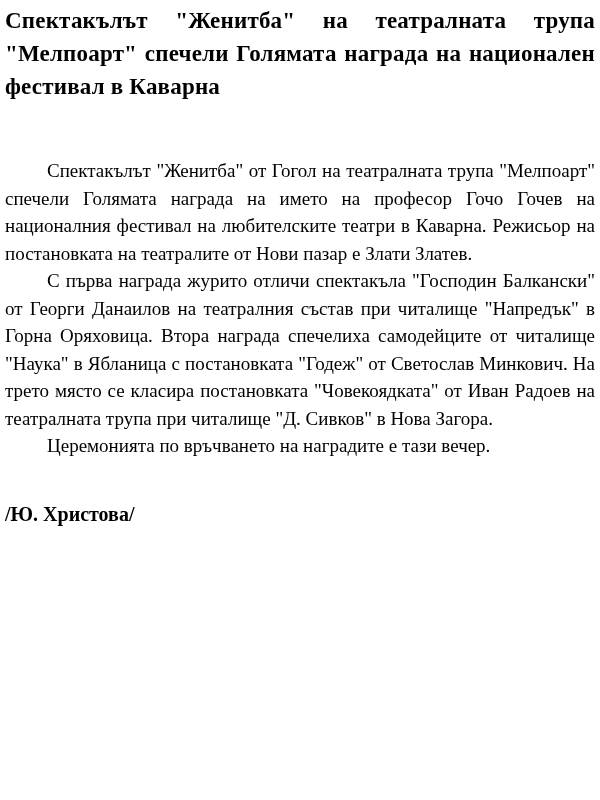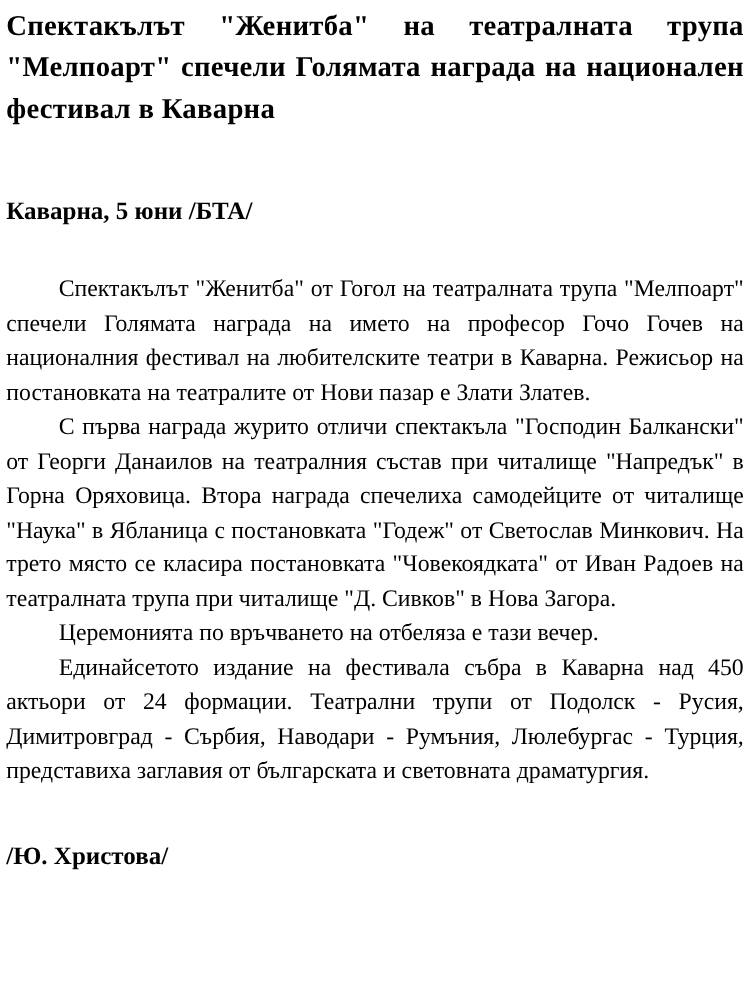--- a/index.html
+++ b/index.html
@@ -50,24 +50,22 @@
     line-height: 25px;
   }
 </style>
 </head>
 <body>
 
 <div class="page">
 
   <h1 class="article-title">Спектакълът "Женитба" на театралната трупа "Мелпоарт" спечели Голямата награда на национален фестивал в Каварна</h1>
 
-  <p class="dateline">Каварна, 5 юни /БТА/</p>
 
   <div class="article-body">
     <p>Спектакълът "Женитба" от Гогол на театралната трупа "Мелпоарт" спечели Голямата награда на името на професор Гочо Гочев на националния фестивал на любителските театри в Каварна. Режисьор на постановката на театралите от Нови пазар е Злати Златев.</p>
     <p>С първа награда журито отличи спектакъла "Господин Балкански" от Георги Данаилов на театралния състав при читалище "Напредък" в Горна Оряховица. Втора награда спечелиха самодейците от читалище "Наука" в Ябланица с постановката "Годеж" от Светослав Минкович. На трето място се класира постановката "Човекоядката" от Иван Радоев на театралната трупа при читалище "Д. Сивков" в Нова Загора.</p>
-    <p>Церемонията по връчването на отбеляза е тази вечер.</p>
-    <p>Единайсетото издание на фестивала събра в Каварна над 450 актьори от 24 формации. Театрални трупи от Подолск - Русия, Димитровград - Сърбия, Наводари - Румъния, Люлебургас - Турция, представиха заглавия от българската и световната драматургия.</p>
+    <p>Церемонията по връчването на наградите е тази вечер.</p>
   </div>
 
   <p class="signature">/Ю. Христова/</p>
 
 </div>
 
 </body></html>

